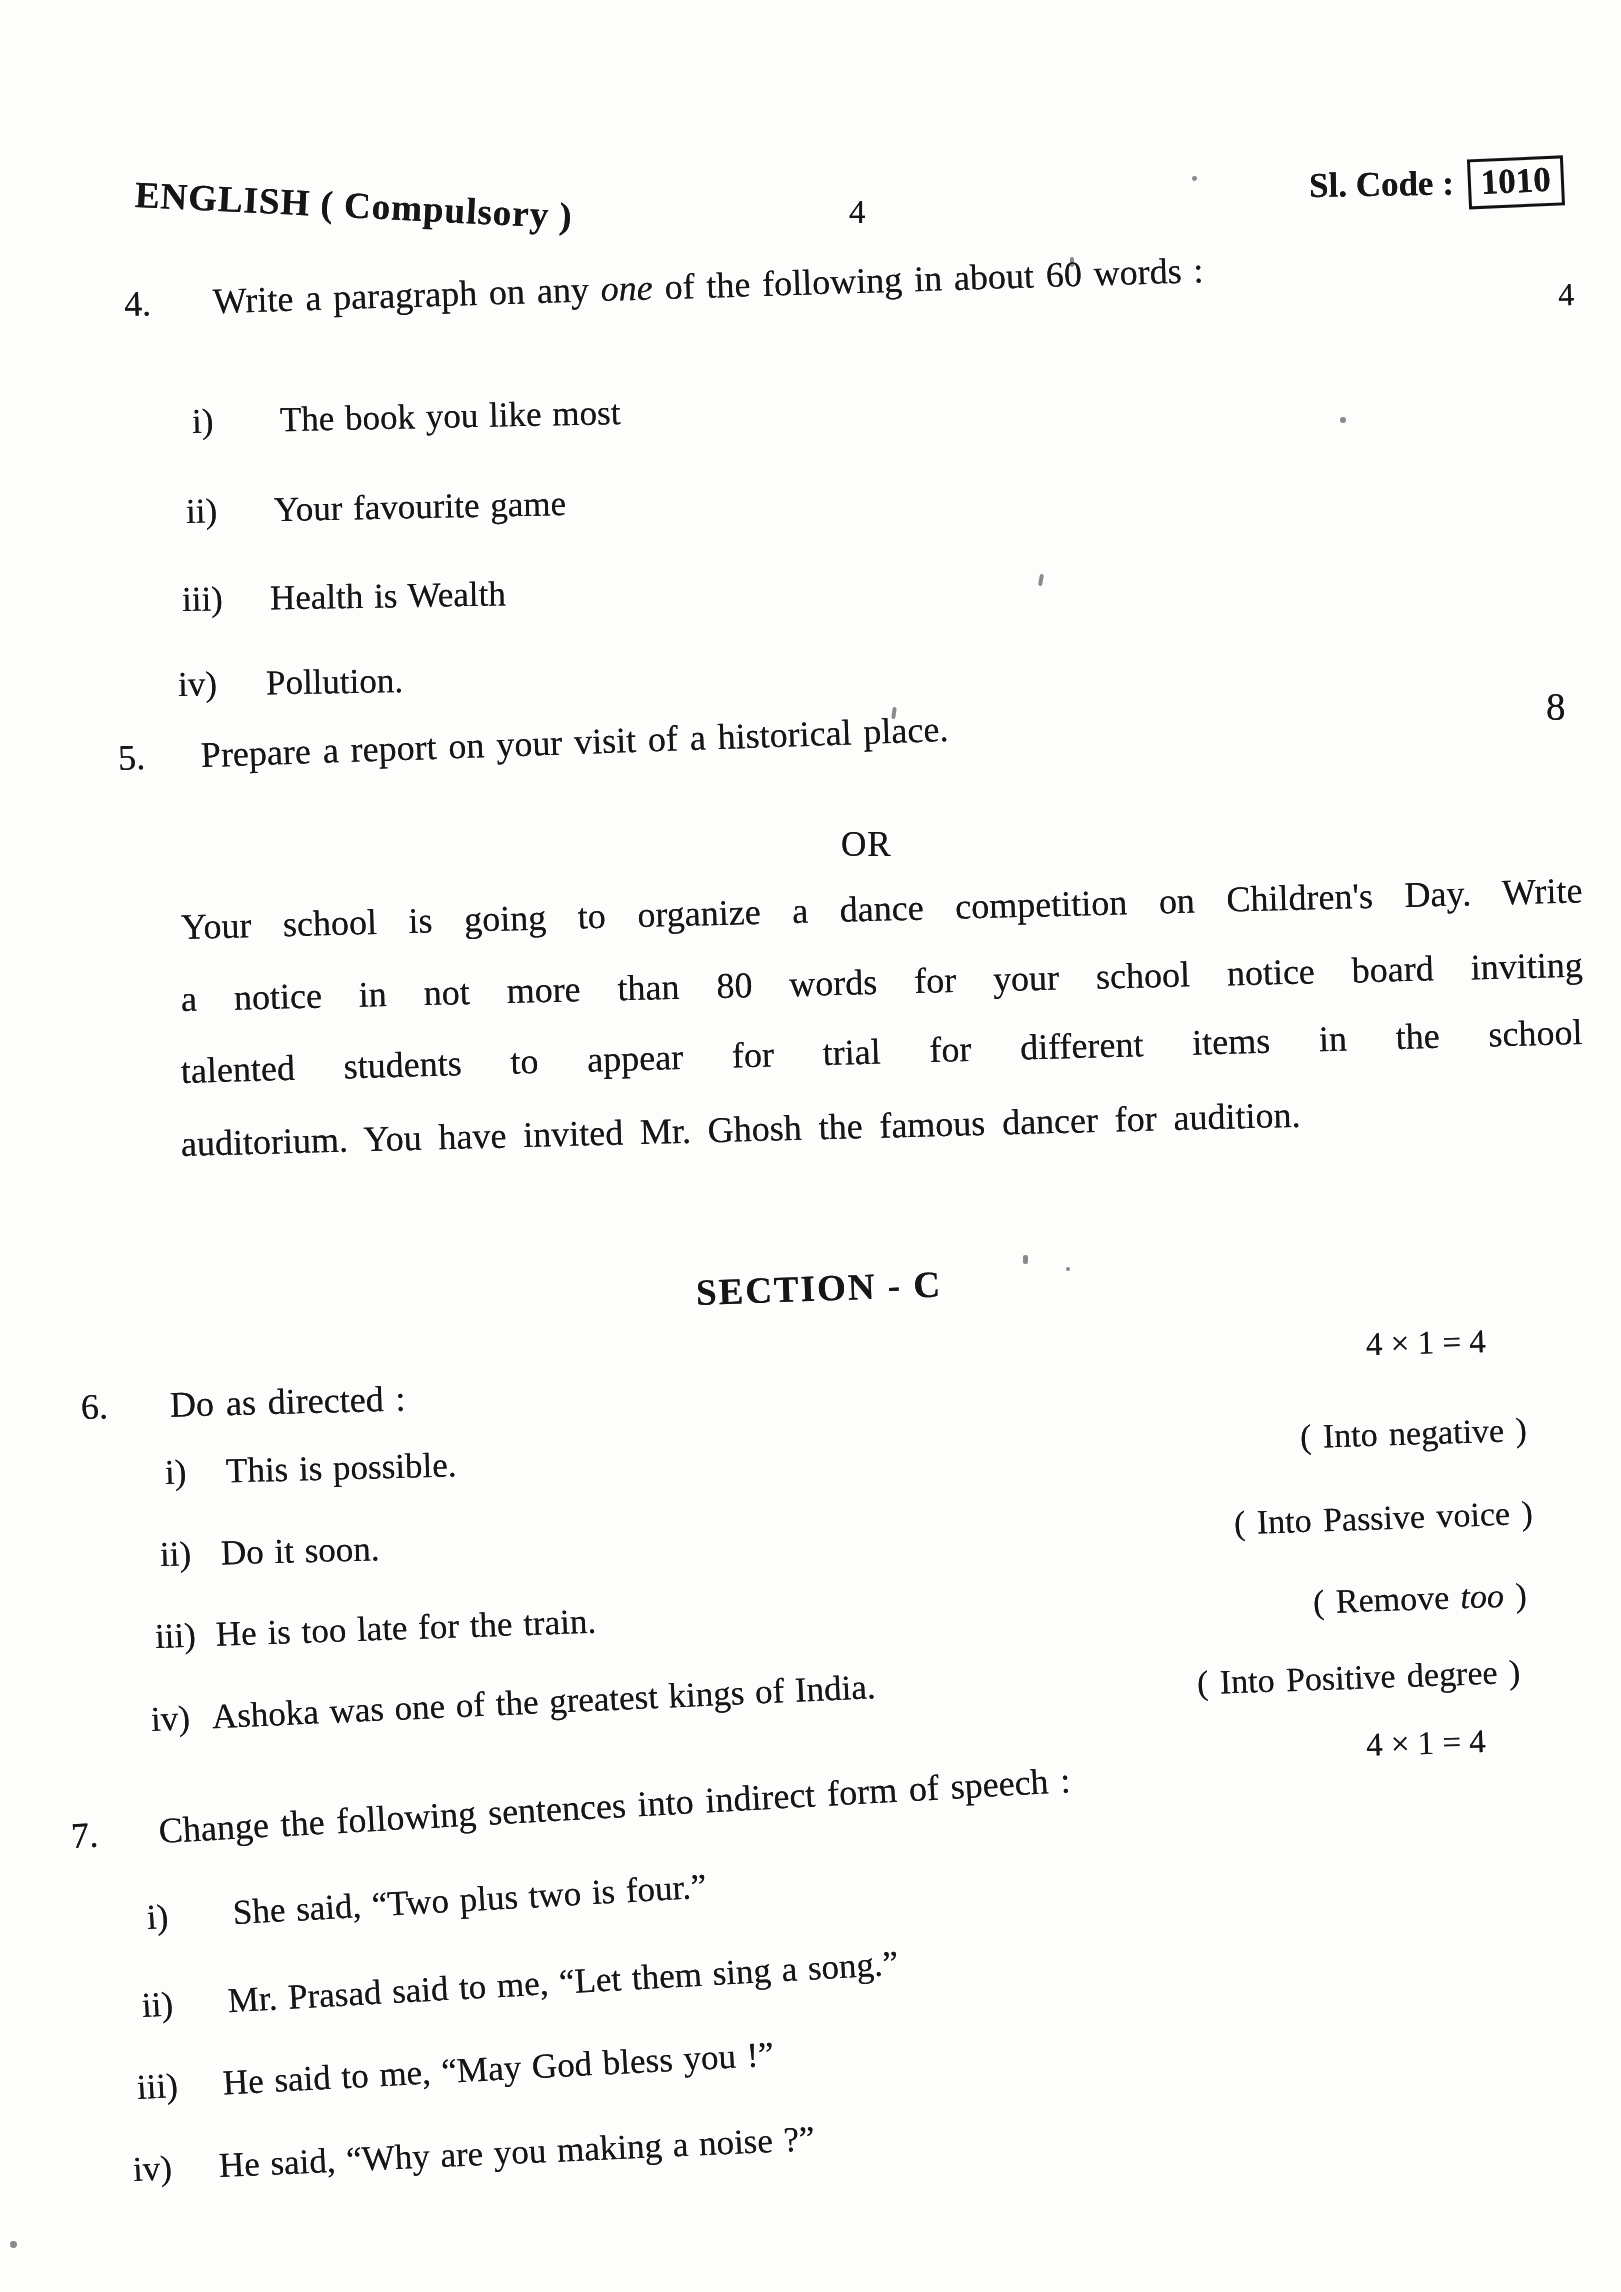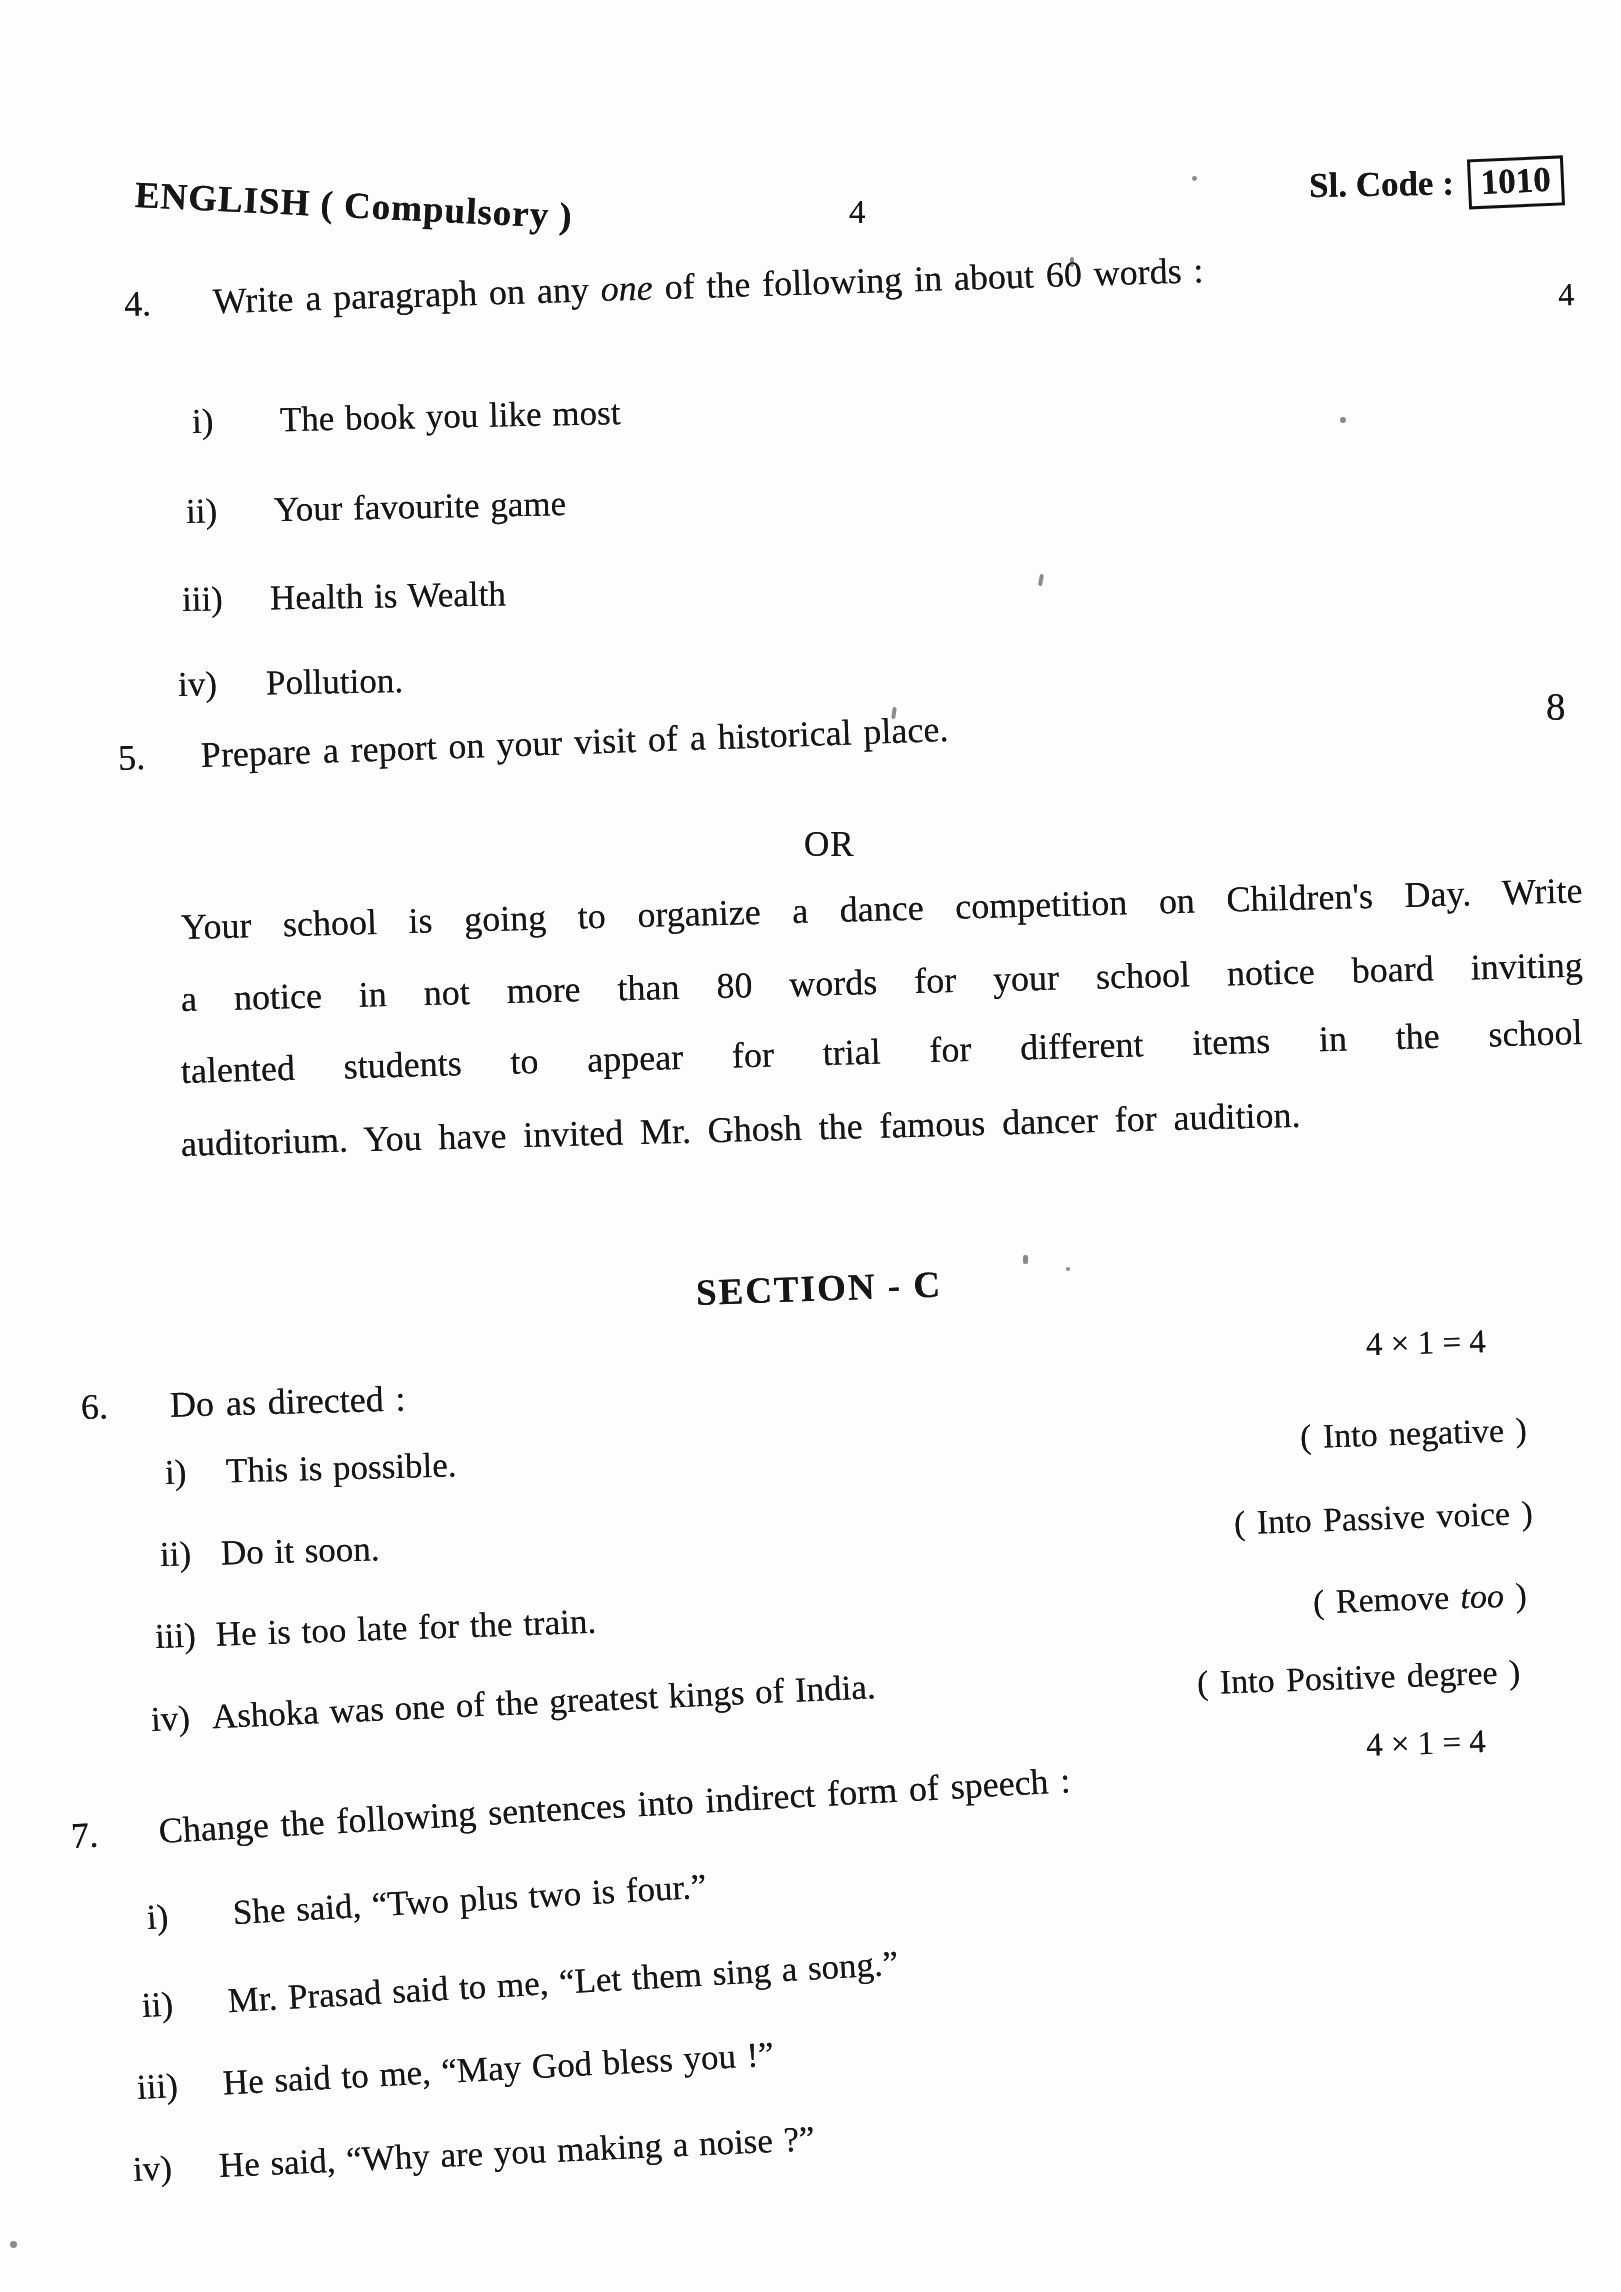--- a/index.html
+++ b/index.html
@@ -39,21 +39,21 @@
   .item{font-size:35px;word-spacing:2px;}
   .q4-i0{left:192px;top:402px;transform:rotate(-1.2deg);}
   .q4-i1{left:186px;top:492px;transform:rotate(-1.2deg);}
   .q4-i2{left:182px;top:580px;transform:rotate(-1deg);}
   .q4-i3{left:178px;top:665px;transform:rotate(-1deg);}
   .q4-i0 .num,.q4-i1 .num,.q4-i2 .num,.q4-i3 .num{flex:0 0 88px;}
 
   
   .q5-head{left:118px;top:737px;font-size:36px;transform:rotate(-2deg);word-spacing:2.9px;}
   .q5-head .num{flex:0 0 83px;}
-  .or-sep{left:804px;top:825px;font-size:35px;letter-spacing:1px;}
+  .or-sep{left:841px;top:825px;font-size:35px;letter-spacing:1px;}
   .para{position:absolute;left:181px;width:1402px;font-size:36px;text-align:justify;text-align-last:justify;transform-origin:0 50%;white-space:normal;}
   .p0{top:906px;transform:rotate(-1.5deg);}
   .p1{top:978px;transform:rotate(-1.4deg);}
   .p2{top:1050px;transform:rotate(-1.6deg);}
   .p3{top:1123px;transform:rotate(-1.5deg);width:auto;text-align:left;text-align-last:left;word-spacing:7.8px;white-space:nowrap;}
 
   
   .section-title{left:696px;top:1271px;font-size:37px;font-weight:700;letter-spacing:2px;transform:rotate(-2deg);transform-origin:0 50%;}
 
   

